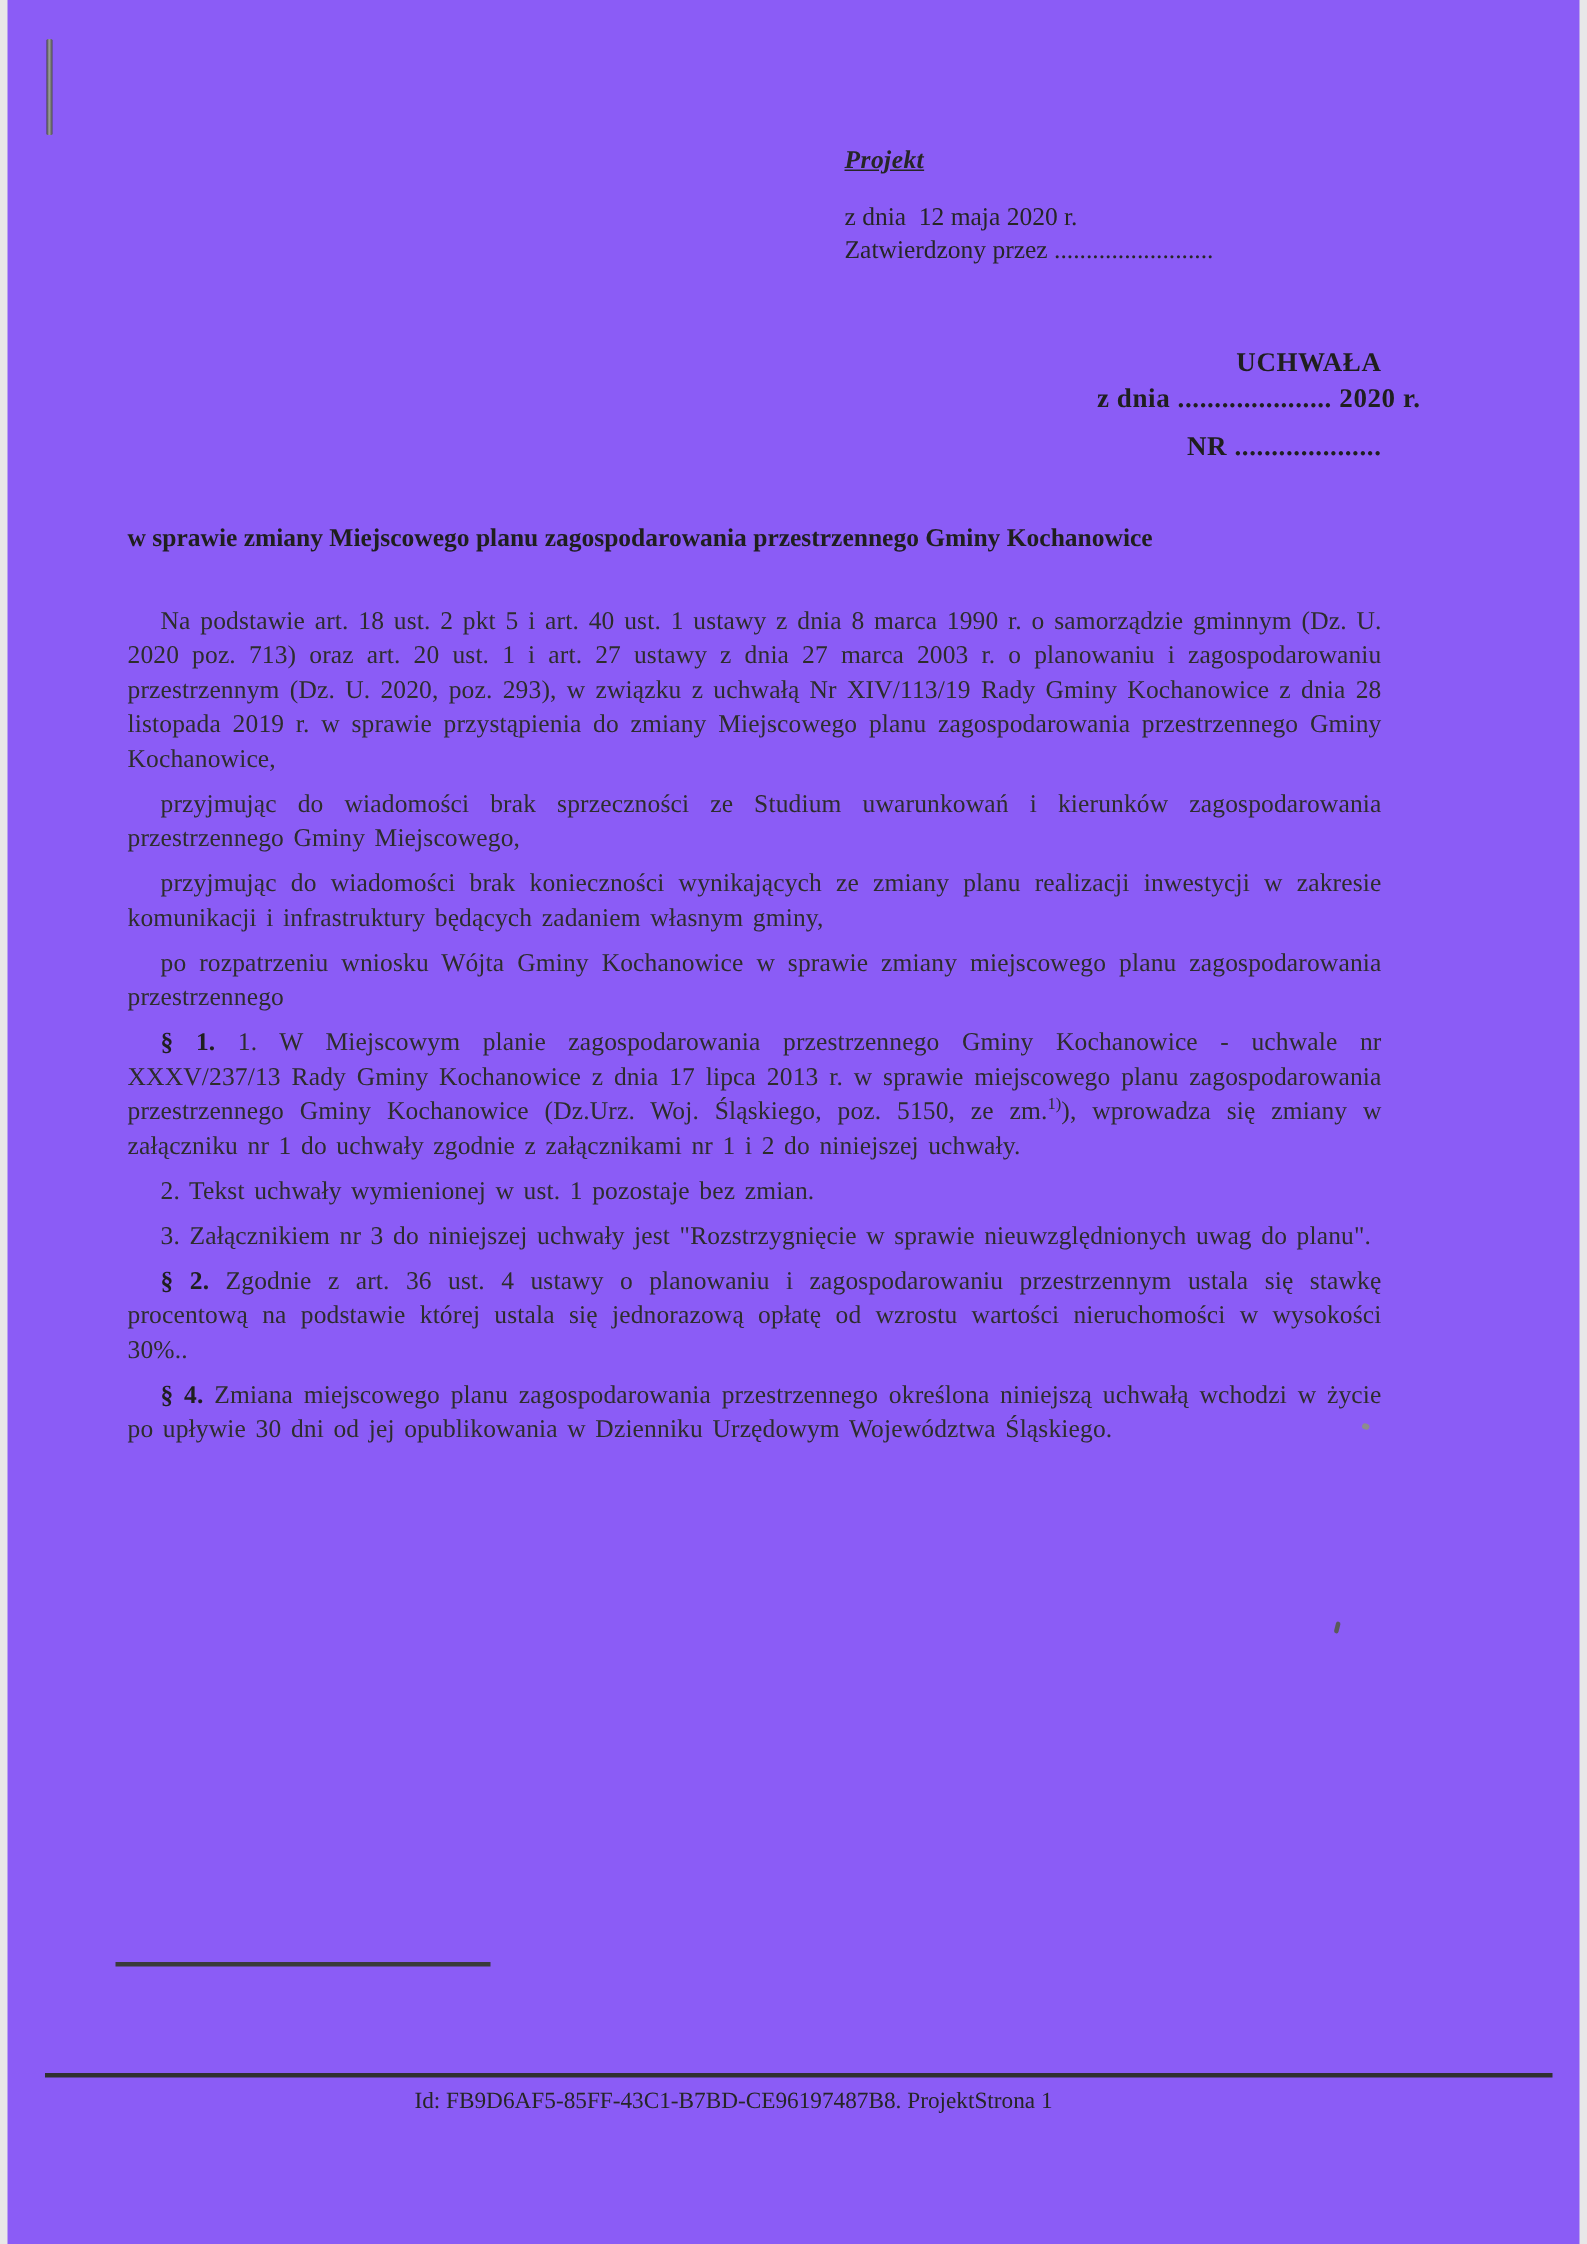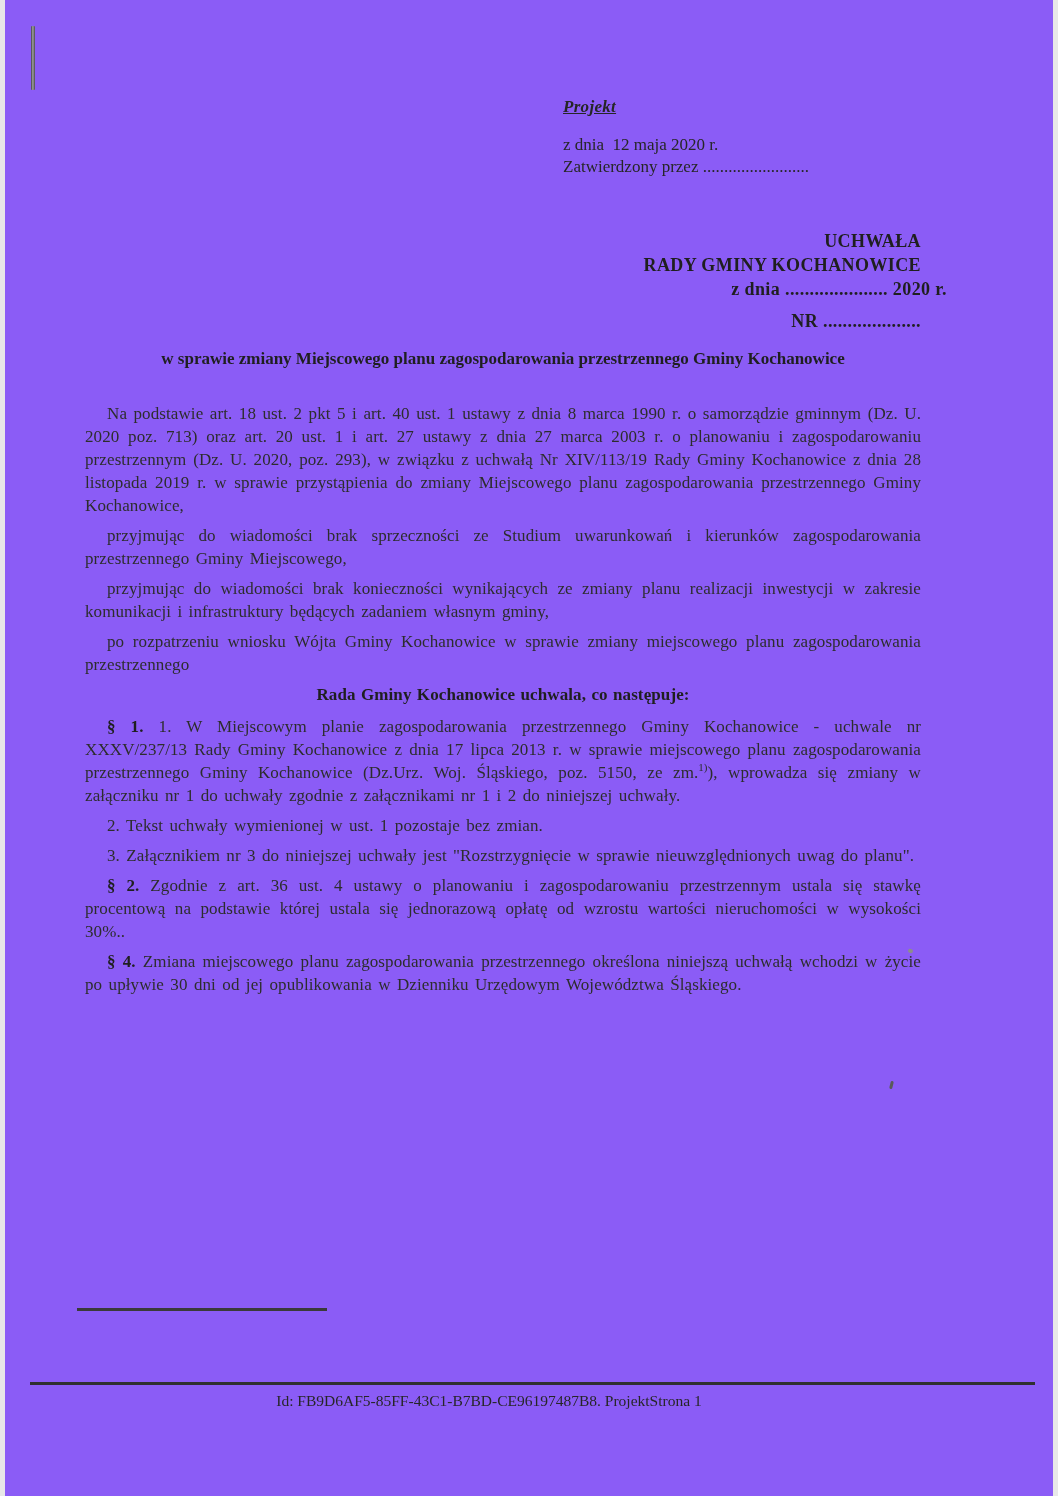--- a/index.html
+++ b/index.html
@@ -41,21 +41,21 @@
   
   .title-block {
     position: absolute; left: 80px; top: 229px; width: 836px;
     text-align: right; font-weight: bold; font-size: 18px;
     line-height: 24px; color: #1f1f1f; letter-spacing: .4px;
   }
   .title-date { transform: translateX(26px); }
   .title-nr { margin-top: 8px; }
   .subject {
     position: absolute; left: 80px; top: 349px; width: 836px;
-    text-align: center; font-weight: bold; font-size: 17px; color: #1f1f1f;
+    text-align: left; font-weight: bold; font-size: 17px; color: #1f1f1f;
   }
   
   .body-block {
     position: absolute; left: 80px; top: 402px; width: 836px;
     font-size: 17px; line-height: 23px; text-align: justify;
     word-spacing: 2px; letter-spacing: .1px;
   }
   .body-block p { margin: 0 0 7px 0; text-indent: 22px; }
   .res-heading {
     text-align: center; font-weight: bold; text-indent: 0 !important;
@@ -93,34 +93,32 @@
   <div class="artifact-mark-2"></div>
 
   <div class="header-block">
     <div class="projekt">Projekt</div>
     <div class="pre">z dnia  12 maja 2020 r.</div>
     <div>Zatwierdzony przez .........................</div>
   </div>
 
   <div class="title-block">
     <div>UCHWAŁA</div>
-    <div>RADY GMINY KOCHANOWICE</div>
     <div class="title-date">z dnia ..................... 2020 r.</div>
     <div class="title-nr">NR ....................</div>
   </div>
 
   <div class="subject">w sprawie zmiany Miejscowego planu zagospodarowania przestrzennego Gminy Kochanowice</div>
 
   <div class="body-block">
     <p>Na podstawie art. 18 ust. 2 pkt 5 i art. 40 ust. 1 ustawy z dnia 8 marca 1990 r. o samorządzie gminnym (Dz. U. 2020 poz. 713) oraz art. 20 ust. 1 i art. 27 ustawy z dnia 27 marca 2003 r. o planowaniu i zagospodarowaniu przestrzennym (Dz. U. 2020, poz. 293), w związku z uchwałą Nr XIV/113/19 Rady Gminy Kochanowice z dnia 28 listopada 2019 r. w sprawie przystąpienia do zmiany Miejscowego planu zagospodarowania przestrzennego Gminy Kochanowice,</p>
     <p>przyjmując do wiadomości brak sprzeczności ze Studium uwarunkowań i kierunków zagospodarowania przestrzennego Gminy Miejscowego,</p>
     <p>przyjmując do wiadomości brak konieczności wynikających ze zmiany planu realizacji inwestycji w zakresie komunikacji i infrastruktury będących zadaniem własnym gminy,</p>
     <p>po rozpatrzeniu wniosku Wójta Gminy Kochanowice w sprawie zmiany miejscowego planu zagospodarowania przestrzennego</p>
 
-    <p class="res-heading">Rada Gminy Kochanowice uchwala, co następuje:</p>
 
     <p><span class="b">§ 1.</span><span> 1. W Miejscowym planie zagospodarowania przestrzennego Gminy Kochanowice - uchwale nr XXXV/237/13 Rady Gminy Kochanowice  z dnia 17 lipca 2013 r.  w sprawie miejscowego planu zagospodarowania przestrzennego Gminy Kochanowice (Dz.Urz. Woj. Śląskiego, poz. 5150, ze zm.</span><sup class="fn">1)</sup><span>), wprowadza się zmiany w załączniku nr 1 do uchwały zgodnie z załącznikami nr 1 i 2 do niniejszej uchwały.</span></p>
 
     <p>2. Tekst uchwały wymienionej w ust. 1 pozostaje bez zmian.</p>
     <p>3. Załącznikiem nr 3 do niniejszej uchwały jest "Rozstrzygnięcie w sprawie nieuwzględnionych uwag do planu".</p>
 
     <p><span class="b">§ 2.</span><span> Zgodnie z art. 36 ust. 4 ustawy o planowaniu i zagospodarowaniu przestrzennym ustala się stawkę procentową na podstawie której ustala się jednorazową opłatę od wzrostu wartości nieruchomości w wysokości 30%..</span></p>
 
 
     <p><span class="b">§ 4.</span><span> Zmiana miejscowego planu zagospodarowania przestrzennego określona niniejszą uchwałą wchodzi w życie po upływie 30 dni od jej opublikowania w Dzienniku Urzędowym Województwa Śląskiego.</span></p>

